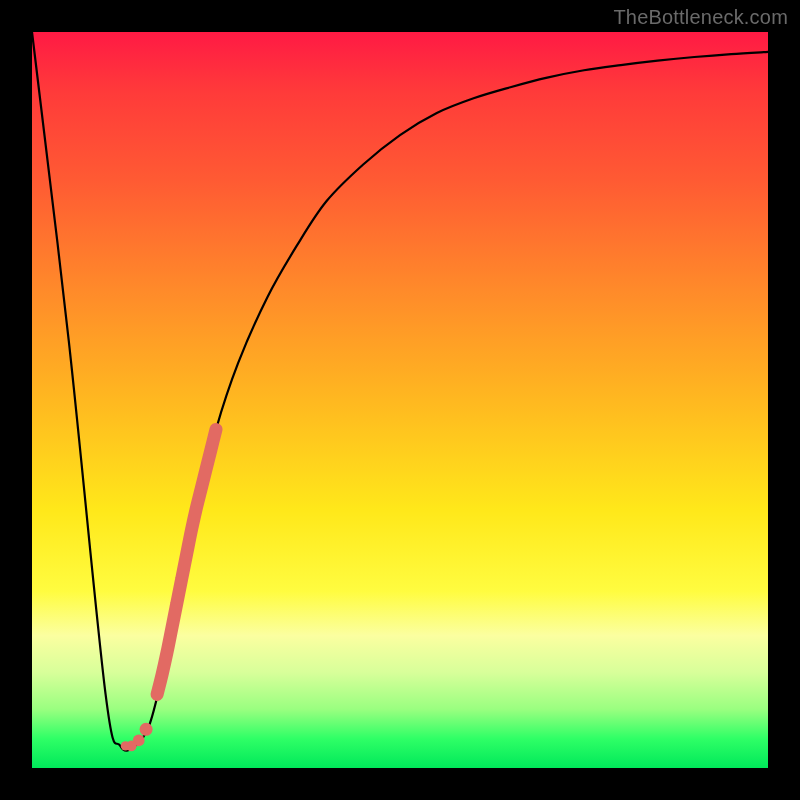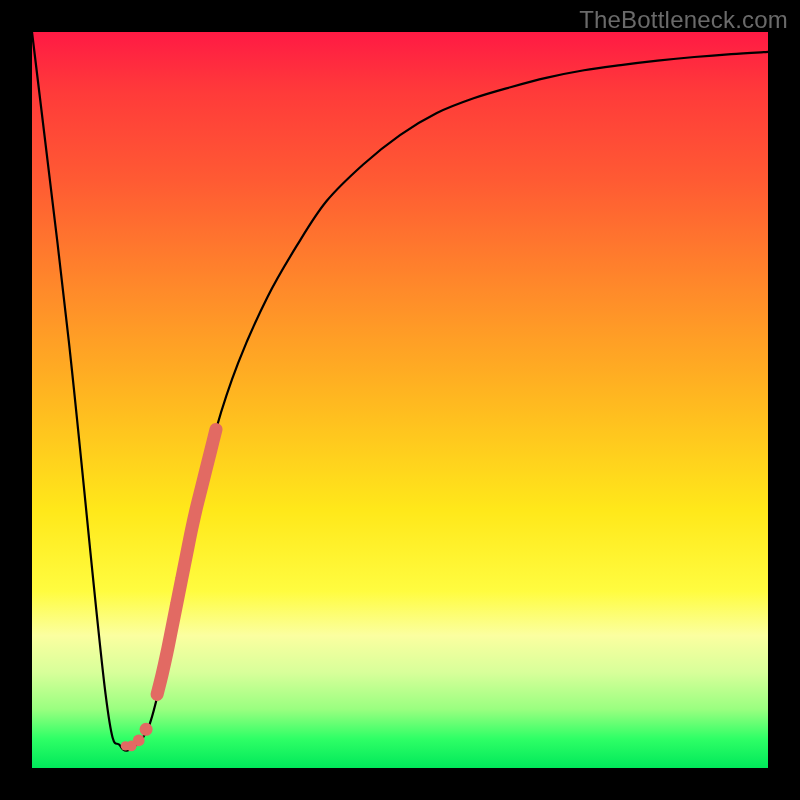--- a/index.html
+++ b/index.html
@@ -35,21 +35,21 @@
       #9aff80 92%,
       #2fff66 96%,
       #00e85a 100%
     );
   }
   .watermark {
     position: absolute;
     top: 6px;
     right: 12px;
     color: #6a6a6a;
-    font-size: 24px;
+    font-size: 20px;
     font-weight: 500;
     letter-spacing: 0.2px;
     user-select: none;
   }
   svg.overlay {
     position: absolute;
     left: 0;
     top: 0;
     width: 736px;
     height: 736px;

